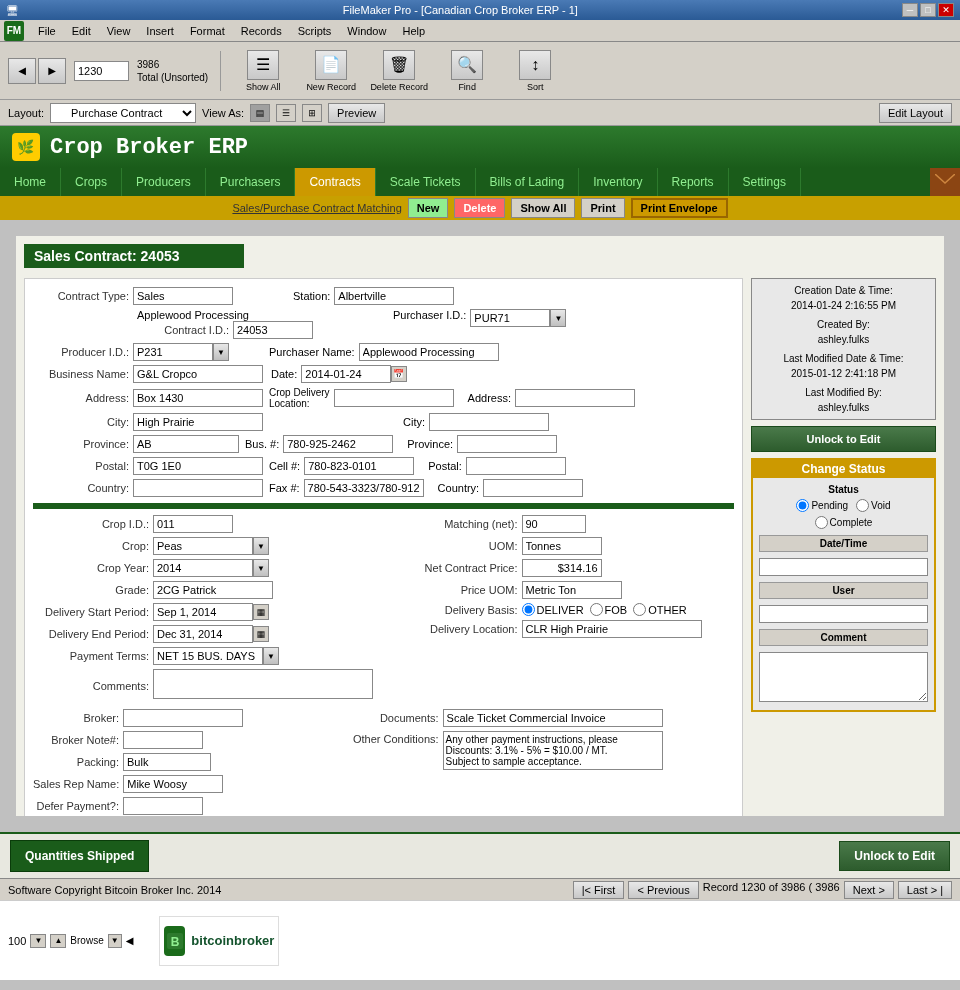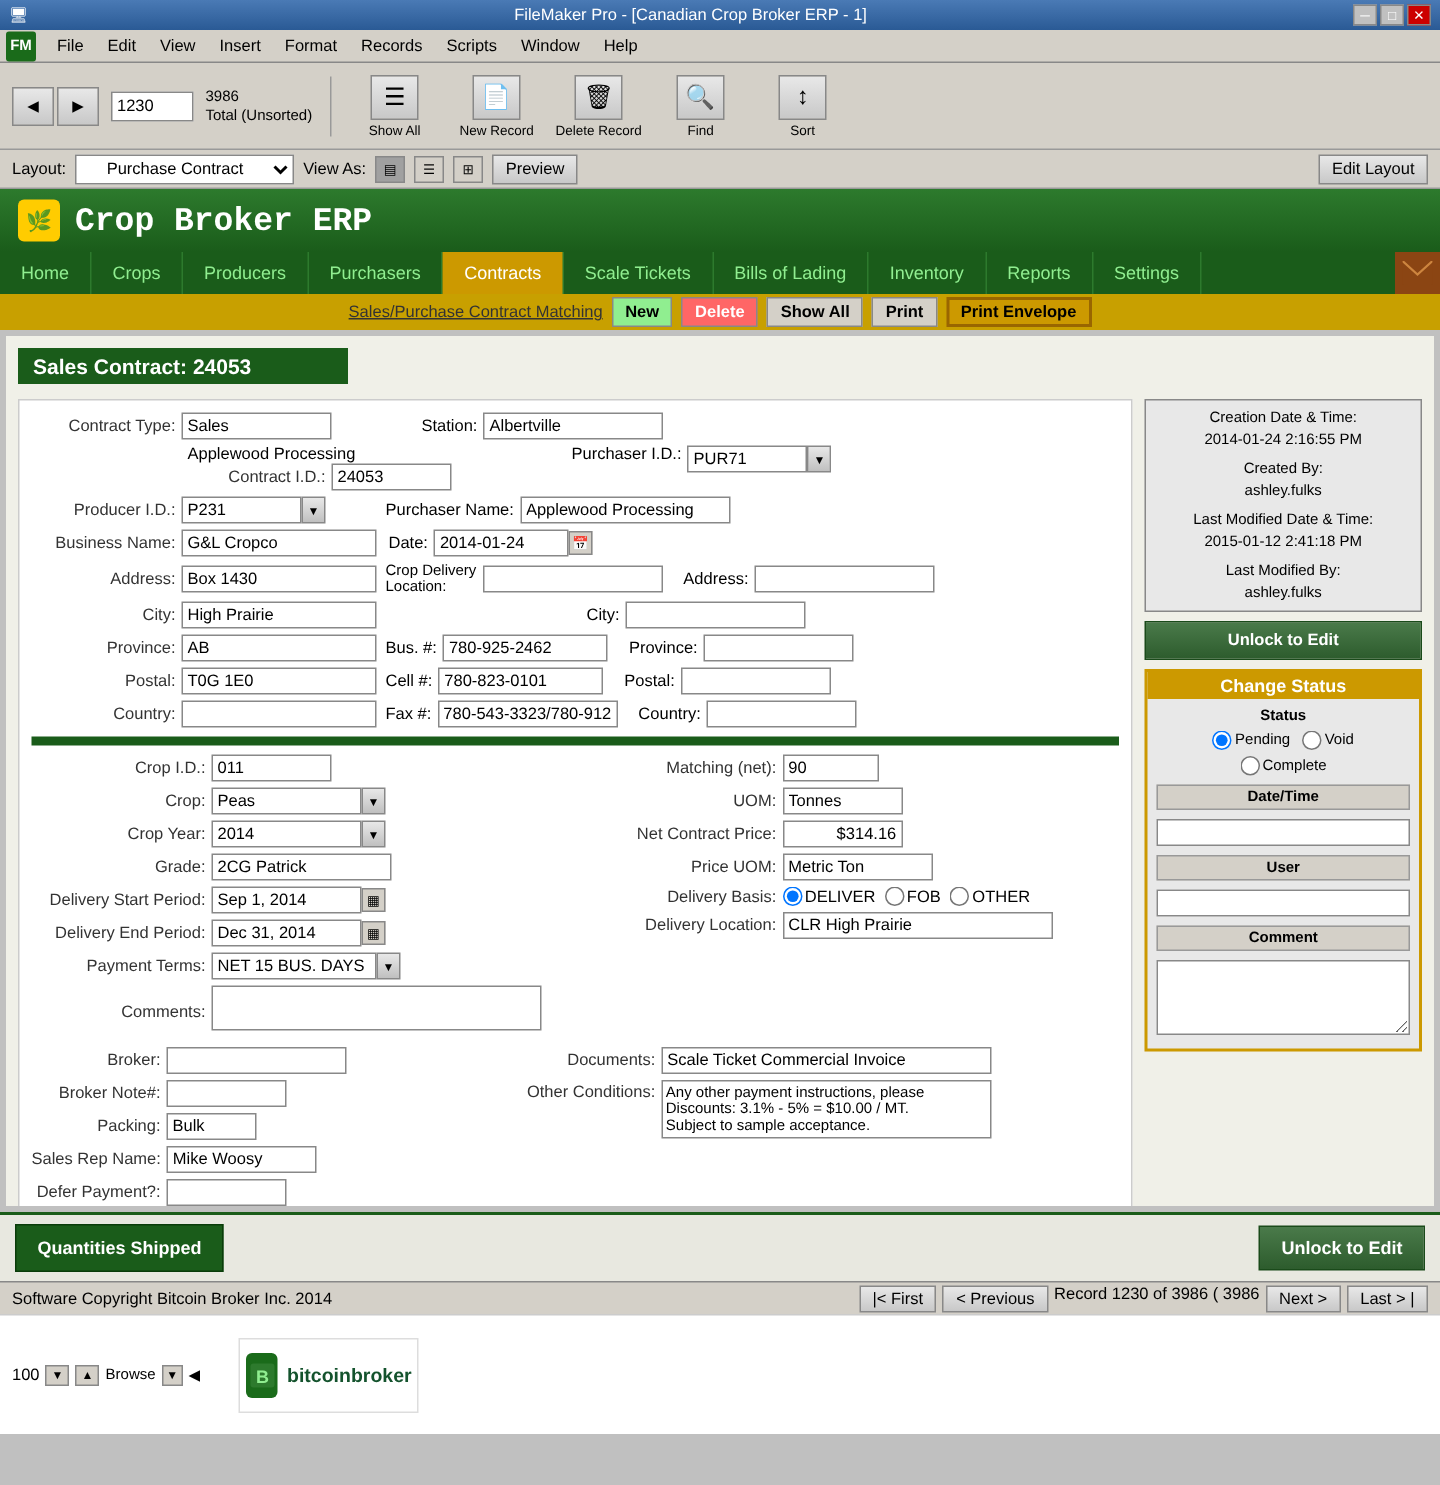--- a/index.html
+++ b/index.html
@@ -52,21 +52,21 @@
     #subnav { background: #c8a000; height: 24px; display: flex; align-items: center; justify-content: center; gap: 6px; }
     .subnav-item { font-size: 11px; color: #333; cursor: pointer; text-decoration: underline; }
     .subnav-btn { height: 20px; padding: 0 8px; border: 1px solid #888; cursor: pointer; font-size: 11px; font-weight: bold; }
     .subnav-btn.new { background: #90ee90; }
     .subnav-btn.delete { background: #ff6666; color: white; }
     .subnav-btn.showall { background: #d4d0c8; }
     .subnav-btn.print { background: #d4d0c8; }
     .subnav-btn.envelope { background: #cc9900; border: 2px solid #996600; font-weight: bold; }
 
     
-    #maincontent { background: #f0f0e8; margin: 4px; padding: 8px; }
+    #maincontent { background: #f0f0e8; margin: 16px; padding: 8px; }
 
     
     .contract-title { background: #1a5c1a; color: white; font-size: 14px; font-weight: bold; padding: 4px 10px; display: inline-block; margin-bottom: 10px; min-width: 220px; }
 
     
     .form-container { display: flex; gap: 8px; }
     .form-main { flex: 1; background: white; border: 1px solid #ccc; padding: 8px; }
     .form-sidebar { width: 185px; display: flex; flex-direction: column; gap: 6px; }
 
     .form-row { display: flex; align-items: center; margin-bottom: 4px; }
@@ -294,21 +294,21 @@
 
       <div class="form-row">
         <span class="form-label">City:</span>
         <input type="text" class="form-input" value="High Prairie" style="width: 130px;">
         <span style="margin-left:140px; font-size:11px;">City:</span>
         <input type="text" class="form-input" value="" style="width: 120px; margin-left: 4px;">
       </div>
 
       <div class="form-row">
         <span class="form-label">Province:</span>
-        <input type="text" class="form-input" value="AB" style="width: 130px;">
+        <input type="text" class="form-input" value="AB" style="width: 106px;">
         <span style="margin-left:6px; font-size:11px;">Bus. #:</span>
         <input type="text" class="form-input" value="780-925-2462" style="width: 110px; margin-left: 4px;">
         <span style="margin-left:14px; font-size:11px;">Province:</span>
         <input type="text" class="form-input" value="" style="width: 100px; margin-left: 4px;">
       </div>
 
       <div class="form-row">
         <span class="form-label">Postal:</span>
         <input type="text" class="form-input" value="T0G 1E0" style="width: 130px;">
         <span style="margin-left:6px; font-size:11px;">Cell #:</span>
@@ -409,21 +409,21 @@
           <div class="form-row">
             <span class="form-label" style="min-width:90px;">Broker:</span>
             <input type="text" class="form-input" value="" style="width: 120px;">
           </div>
           <div class="form-row">
             <span class="form-label" style="min-width:90px;">Broker Note#:</span>
             <input type="text" class="form-input" value="" style="width: 80px;">
           </div>
           <div class="form-row">
             <span class="form-label" style="min-width:90px;">Packing:</span>
-            <input type="text" class="form-input" value="Bulk" style="width: 60px;">
+            <input type="text" class="form-input" value="Bulk" style="width: 88px;">
           </div>
           <div class="form-row">
             <span class="form-label" style="min-width:90px;">Sales Rep Name:</span>
             <input type="text" class="form-input" value="Mike Woosy" style="width: 100px;">
           </div>
           <div class="form-row">
             <span class="form-label" style="min-width:90px;">Defer Payment?:</span>
             <input type="text" class="form-input" value="" style="width: 80px;">
           </div>
 

